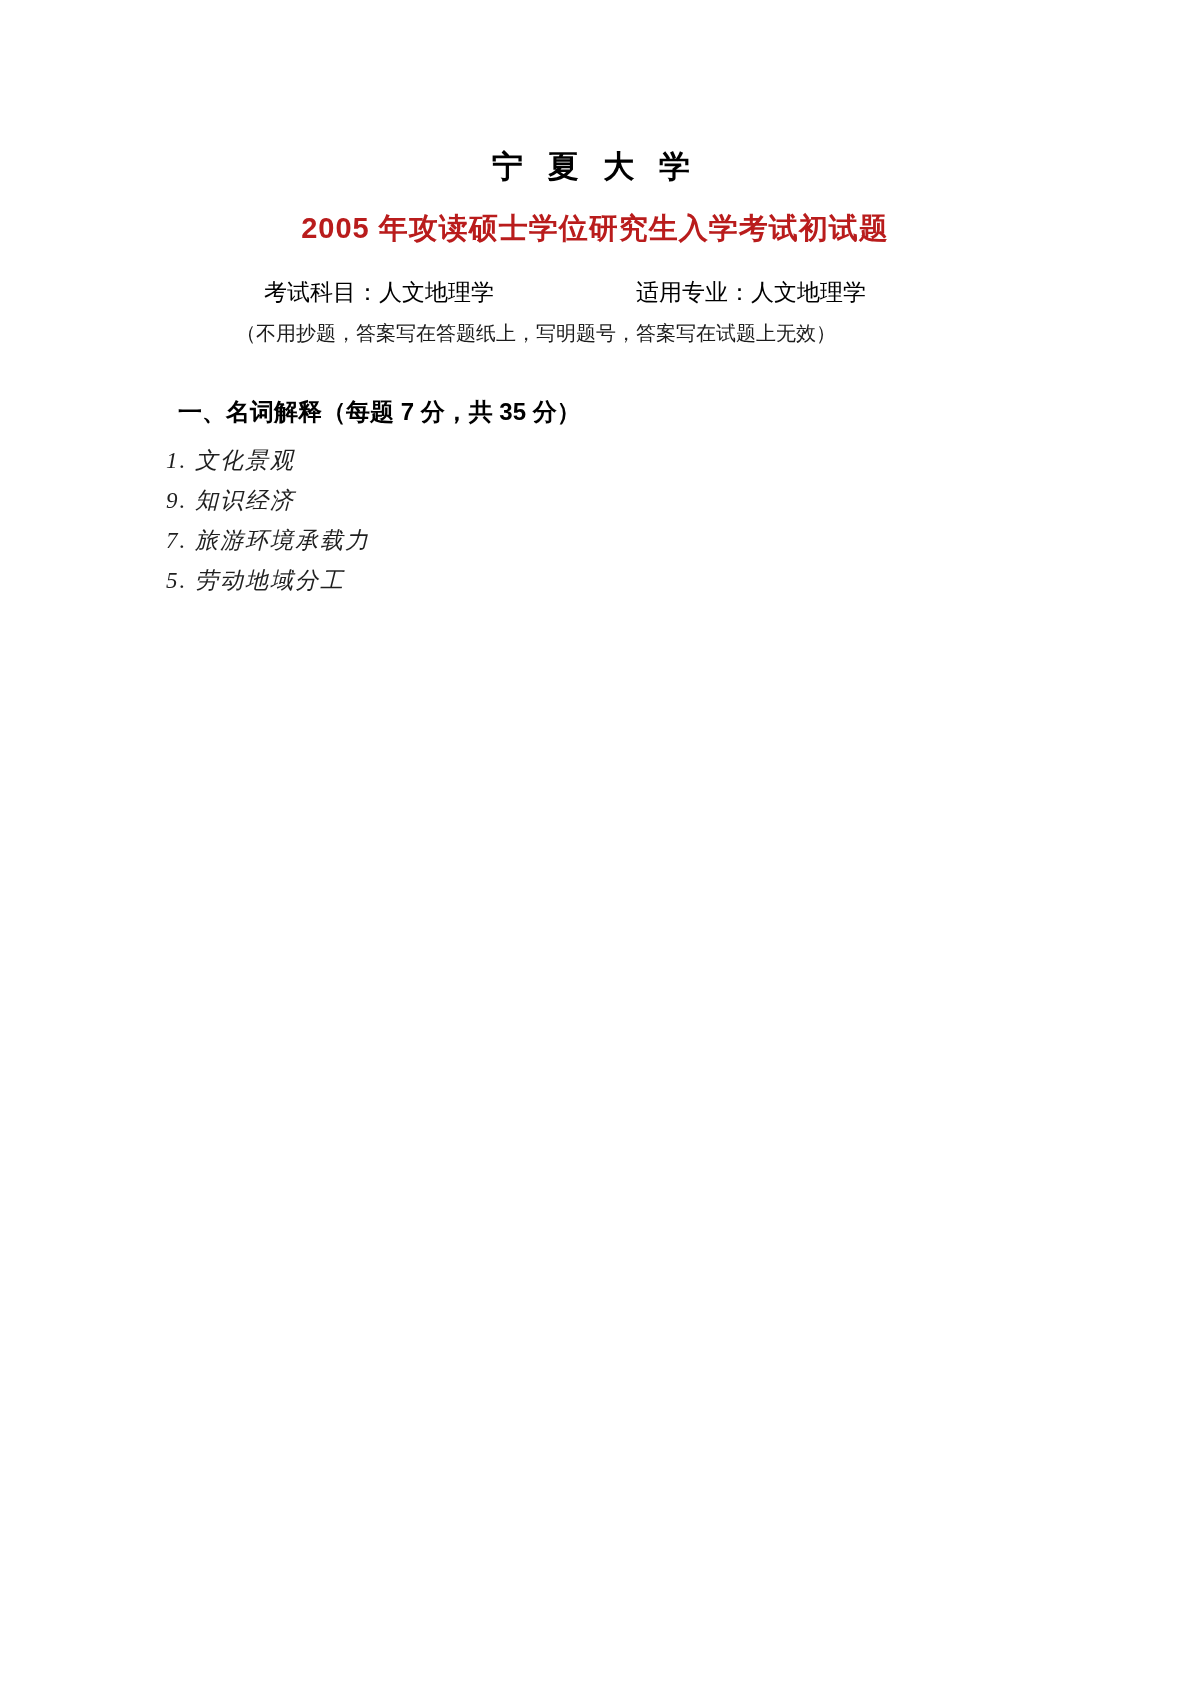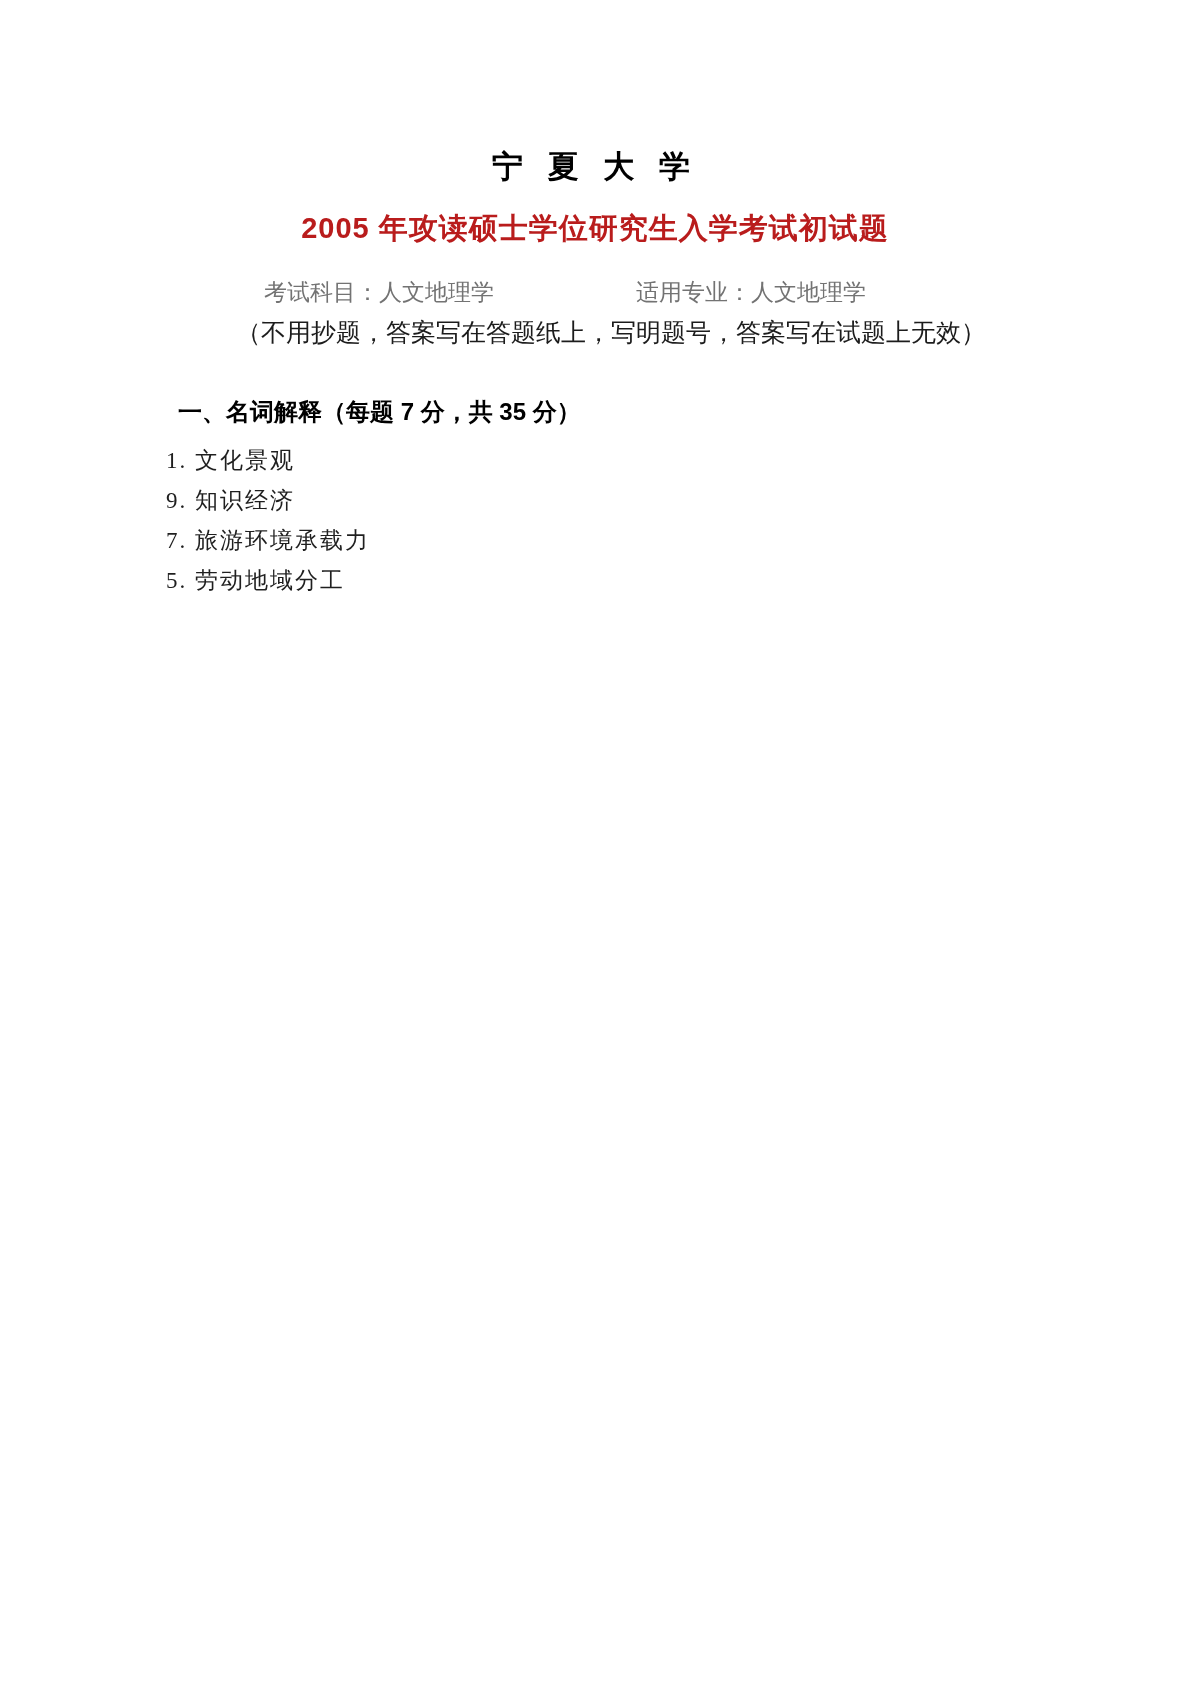--- a/index.html
+++ b/index.html
@@ -46,33 +46,33 @@
   }
 
   
   .info-row {
     margin-top: 32px;
     margin-left: 264px;
     display: flex;
     align-items: baseline;
     font-size: 23px;
     line-height: 26px;
-    color: #737373;
+    color: #000000;
     white-space: pre;
   }
 
   .info-row .major-label {
     margin-left: 142px;
   }
 
   
   .note-line {
     margin-top: 14px;
     margin-left: 236px;
-    font-size: 25px;
+    font-size: 20px;
     line-height: 26px;
     color: #1c1c1c;
     white-space: pre;
   }
 
   
   .section {
     margin-left: 166px;
     margin-top: 9px;
   }
@@ -94,20 +94,21 @@
     list-style: none;
     margin-top: 14px;
   }
 
   .question-list li {
     font-size: 23px;
     line-height: 40px;
     color: #1f1f1f;
     letter-spacing: 2px;
     white-space: pre;
+    font-style: italic;
   }
 </style>
 </head>
 <body>
 
 <div class="page">
 
   <div class="university-title">宁 夏 大 学</div>
 
   <div class="exam-title">2005 年攻读硕士学位研究生入学考试初试题</div>

